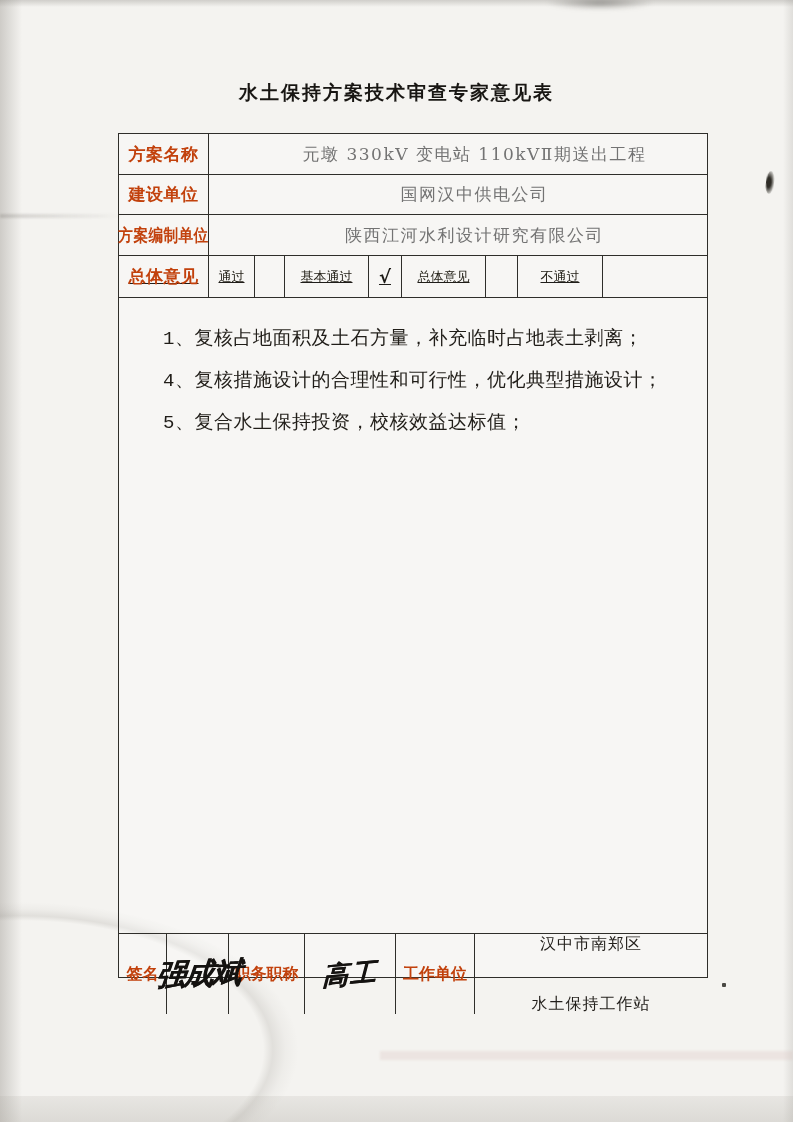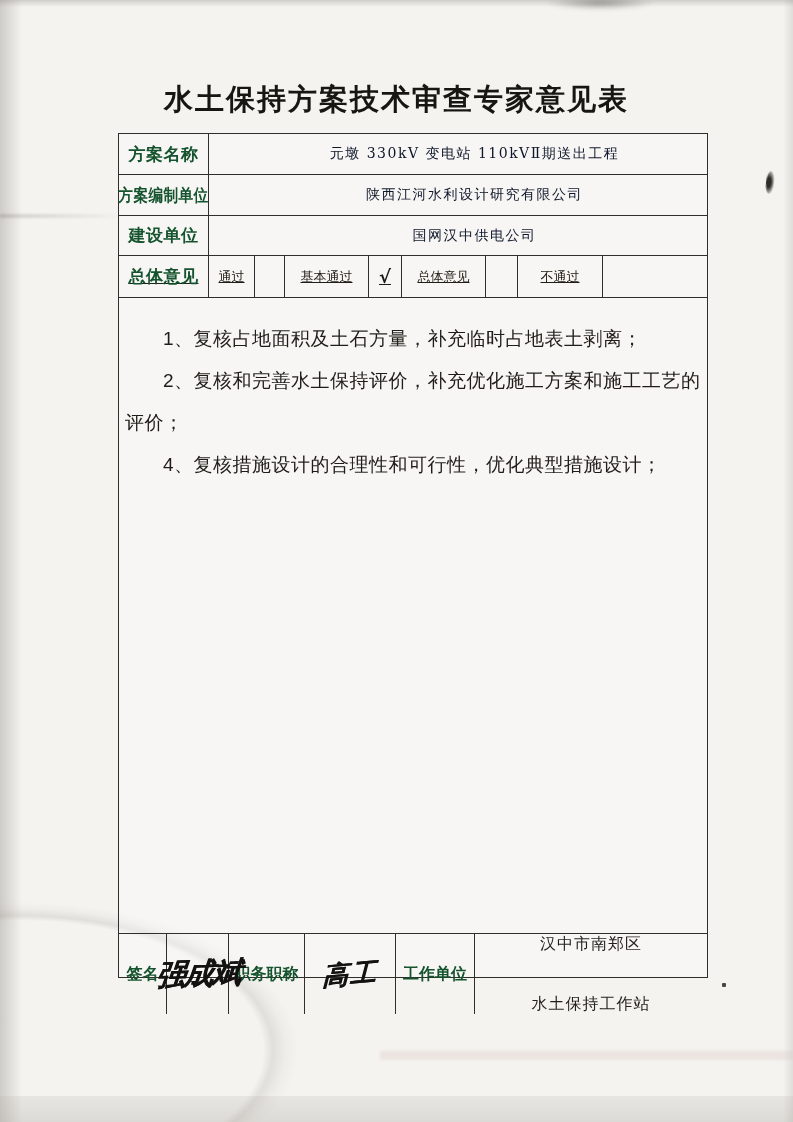--- a/index.html
+++ b/index.html
@@ -29,49 +29,49 @@
   .band-bottom{position:absolute;left:0;top:1096px;width:100%;height:26px;
     background:linear-gradient(to bottom,rgba(175,171,164,.18),rgba(175,171,164,.35));}
   .band-pink{position:absolute;left:380px;top:1051px;width:413px;height:9px;
     background:rgba(214,190,188,.28);filter:blur(1px);}
   .shade-right{position:absolute;right:0;top:0;width:10px;height:100%;
     background:linear-gradient(to left,rgba(150,147,142,.22),transparent);}
 
   
   .doc-title{
     position:absolute;left:0;top:80px;width:100%;
-    text-align:center;font-size:29px;font-weight:bold;letter-spacing:2px;color:#181613;
+    text-align:center;font-size:19px;font-weight:bold;letter-spacing:2px;color:#181613;
   }
 
   
   .form-table{
     position:absolute;left:118px;top:133px;width:590px;
     border:1.6px solid #2f2e2a;box-sizing:border-box;background:rgba(255,255,255,.25);
   }
   .trow{display:grid;box-sizing:border-box;}
   .trow + .trow{border-top:1.4px solid #2f2e2a;}
   .cell{display:flex;align-items:center;justify-content:center;box-sizing:border-box;
     overflow:visible;padding:0 3px;}
   .cell + .cell{border-left:1.4px solid #2f2e2a;}
   .r-head{grid-template-columns:89px 1fr;}
   .r1{height:40px;} .r2{height:40px;} .r3{height:41px;}
   .r-opinion{height:42px;grid-template-columns:89px 46px 30px 84px 33px 84px 32px 85px 1fr;text-decoration:underline;}
   .r-comments{height:636px;display:block;}
   .r-footer{height:44px;grid-template-columns:47px 62px 76px 91px 79px 1fr;}
 
-  .lab{font-weight:bold;font-size:17px;color:#14532d;letter-spacing:.5px;white-space:nowrap;}
+  .lab{font-weight:bold;font-size:17px;color:#c2410c;letter-spacing:.5px;white-space:nowrap;}
   .lab-condensed span{display:inline-block;transform:scaleX(.86);transform-origin:center;white-space:nowrap;}
-  .val{font-family:"DejaVu Serif","Liberation Serif",serif;font-size:14px;letter-spacing:1.5px;
-    color:#0f172a;white-space:nowrap;padding-left:36px;}
+  .val{font-family:"DejaVu Serif","Liberation Serif",serif;font-size:17px;letter-spacing:1.5px;
+    color:#737373;white-space:nowrap;padding-left:36px;}
   .opt{font-family:"DejaVu Serif","Liberation Serif",serif;font-size:13px;color:#252219;white-space:nowrap;letter-spacing:0;}
   .mark{font-size:18px;font-weight:bold;color:#1c1a16;}
 
   .comments-box{padding:20px 6px 0 6px;}
   .comments-box p{
-    margin:0;font-family:Liberation Sans, sans-serif;
+    margin:0;font-family:Liberation Mono, monospace;
     font-size:19px;line-height:42px;letter-spacing:.5px;color:#201d18;
     text-indent:2em;text-align:left;
   }
 
   .handwriting{
     font-family:"DejaVu Serif","Liberation Serif",serif;
     color:#141210;white-space:nowrap;
   }
   .signature{
     font-size:30px;font-weight:bold;font-style:italic;
@@ -105,49 +105,49 @@
 
 <div class="doc-title">水土保持方案技术审查专家意见表</div>
 
 <div class="form-table">
 
   <div class="trow r-head r1">
     <div class="cell lab">方案名称</div>
     <div class="cell val">元墩 330kV 变电站 110kVⅡ期送出工程</div>
   </div>
 
+  <div class="trow r-head r2">
+    <div class="cell lab">建设单位</div>
+    <div class="cell val">国网汉中供电公司</div>
+  </div>
+
   <div class="trow r-head r3">
     <div class="cell lab lab-condensed">
       <span>方案编制单位</span>
     </div>
     <div class="cell val">陕西江河水利设计研究有限公司</div>
-  </div>
-
-  <div class="trow r-head r2">
-    <div class="cell lab">建设单位</div>
-    <div class="cell val">国网汉中供电公司</div>
   </div>
 
   <div class="trow r-opinion">
     <div class="cell lab">总体意见</div>
     <div class="cell opt">通过</div>
     <div class="cell mark"></div>
     <div class="cell opt">基本通过</div>
     <div class="cell mark">√</div>
     <div class="cell opt">总体意见</div>
     <div class="cell mark"></div>
     <div class="cell opt">不通过</div>
     <div class="cell mark"></div>
   </div>
 
   <div class="trow r-comments">
     <div class="comments-box">
       <p>1、复核占地面积及土石方量，补充临时占地表土剥离；</p>
-      <p>2、复核和完善水土保持评价，补充优化施工方案和施工工艺的评价；</p>
       <p>4、复核措施设计的合理性和可行性，优化典型措施设计；</p>
+      <p>5、复合水土保持投资，校核效益达标值；</p>
     </div>
   </div>
 
   <div class="trow r-footer">
     <div class="cell lab footer-lab">签名</div>
     <div class="cell">
       <span class="handwriting signature">强成斌</span>
     </div>
     <div class="cell lab footer-lab">职务职称</div>
     <div class="cell">

